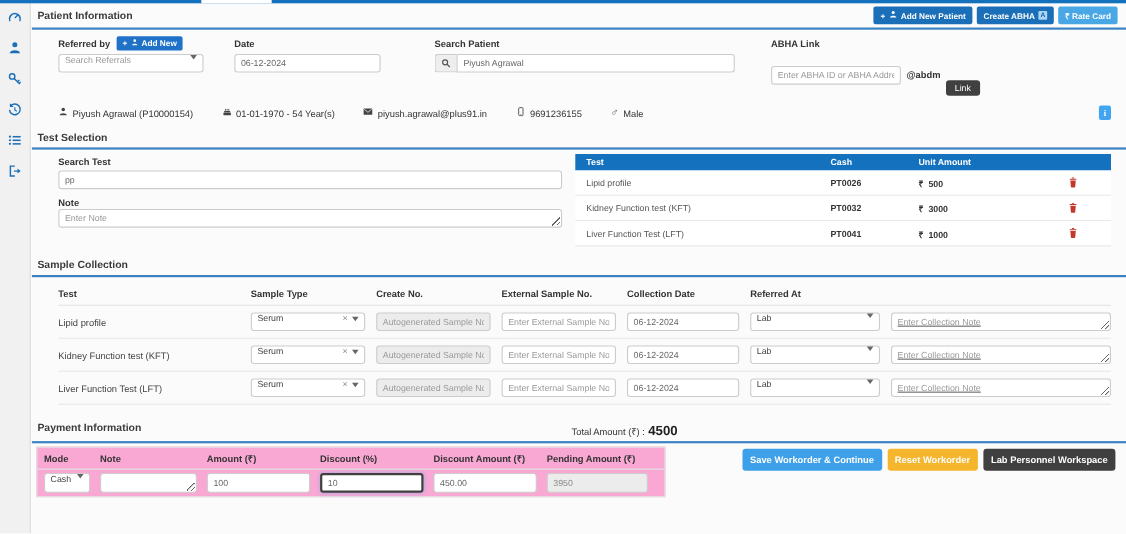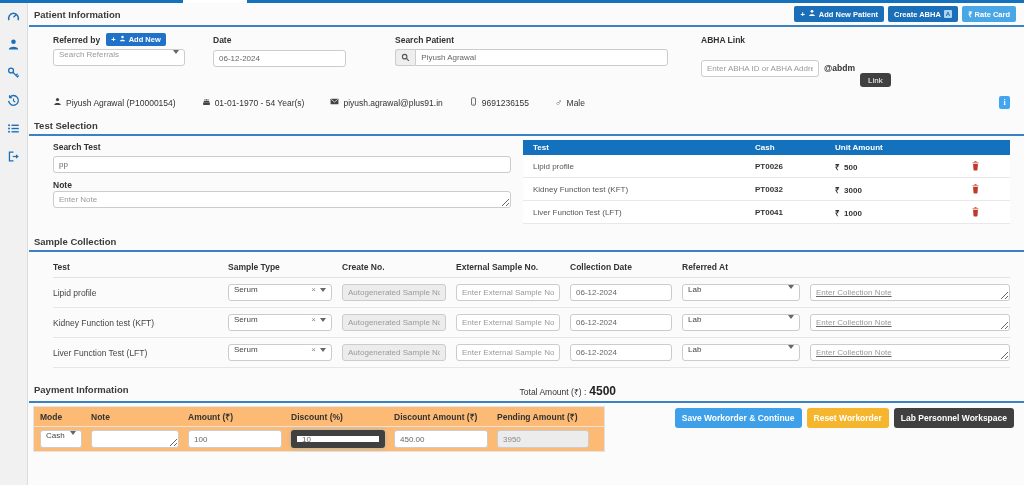--- a/index.html
+++ b/index.html
@@ -97,27 +97,27 @@
   .sc-note { height:18px; resize:both;text-decoration:underline; }
   .sc-row .inp { height:17px; }
 
   
   .pay-head { display:flex; align-items:flex-start; padding:4px 8px 3px 5px; border-bottom:2px solid #3b82c4; }
   .total-wrap { margin-left:auto; margin-right:400px; display:flex; align-items:baseline; gap:3px; }
   .total-label { font-size:8.5px; font-weight:normal; color:#333; }
   .total-value { font-size:12px; font-weight:bold; color:#222; }
 
   .pay-body { display:flex; align-items:flex-start; margin-top:3px; }
-  .pay-box { margin-left:4px; width:572px; background:#fdba74; border:1px solid #e3e3e3; }
+  .pay-box { margin-left:4px; width:572px; background:#f9a8d4; border:1px solid #e3e3e3; }
   .pay-grid { display:grid; grid-template-columns:42px 88px 94px 94px 94px 92px; column-gap:9px; padding:3px 6px; align-items:center; }
   .pay-grid.hdr { border-bottom:1px solid #e3e3e3; padding:4px 6px; }
   .pay-grid .field-label { font-size:8.5px; }
   .pay-grid .inp { height:18px; }
   .pay-note { height:20px; resize:both; }
-  .inp.focused { border:6px solid #404040; box-shadow:0 0 4px rgba(102,175,233,.6); }
+  .inp.focused { border:2px solid #404040; box-shadow:0 0 4px rgba(102,175,233,.6); }
 
   .pay-actions { margin-left:auto; margin-right:10px; margin-top:2px; display:flex; gap:5px; }
   .btn-action { font-size:8.5px; padding:5px 7px; border-radius:3px; font-weight:bold; }
   .btn-save { background:#3da0e8; color:#fff; }
   .btn-reset { background:#f5b62e; color:#fff; }
   .btn-workspace { background:#404040; color:#fff; }
 </style>
 </head>
 <body>
 

